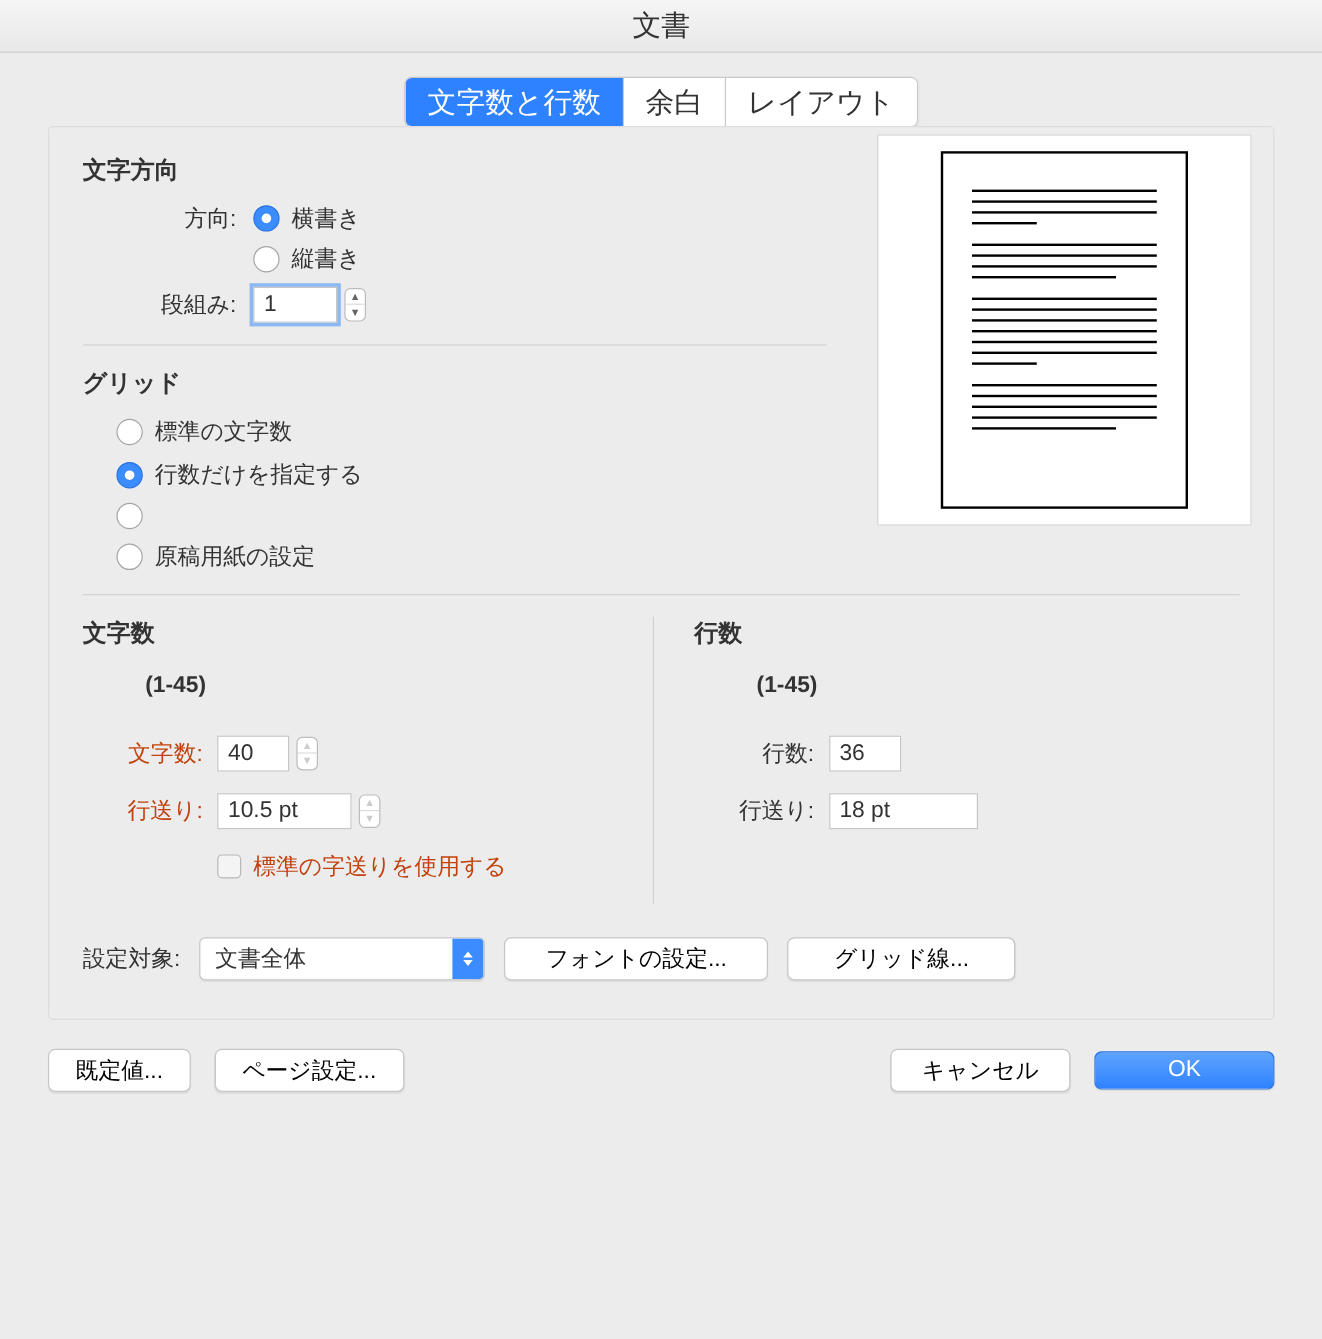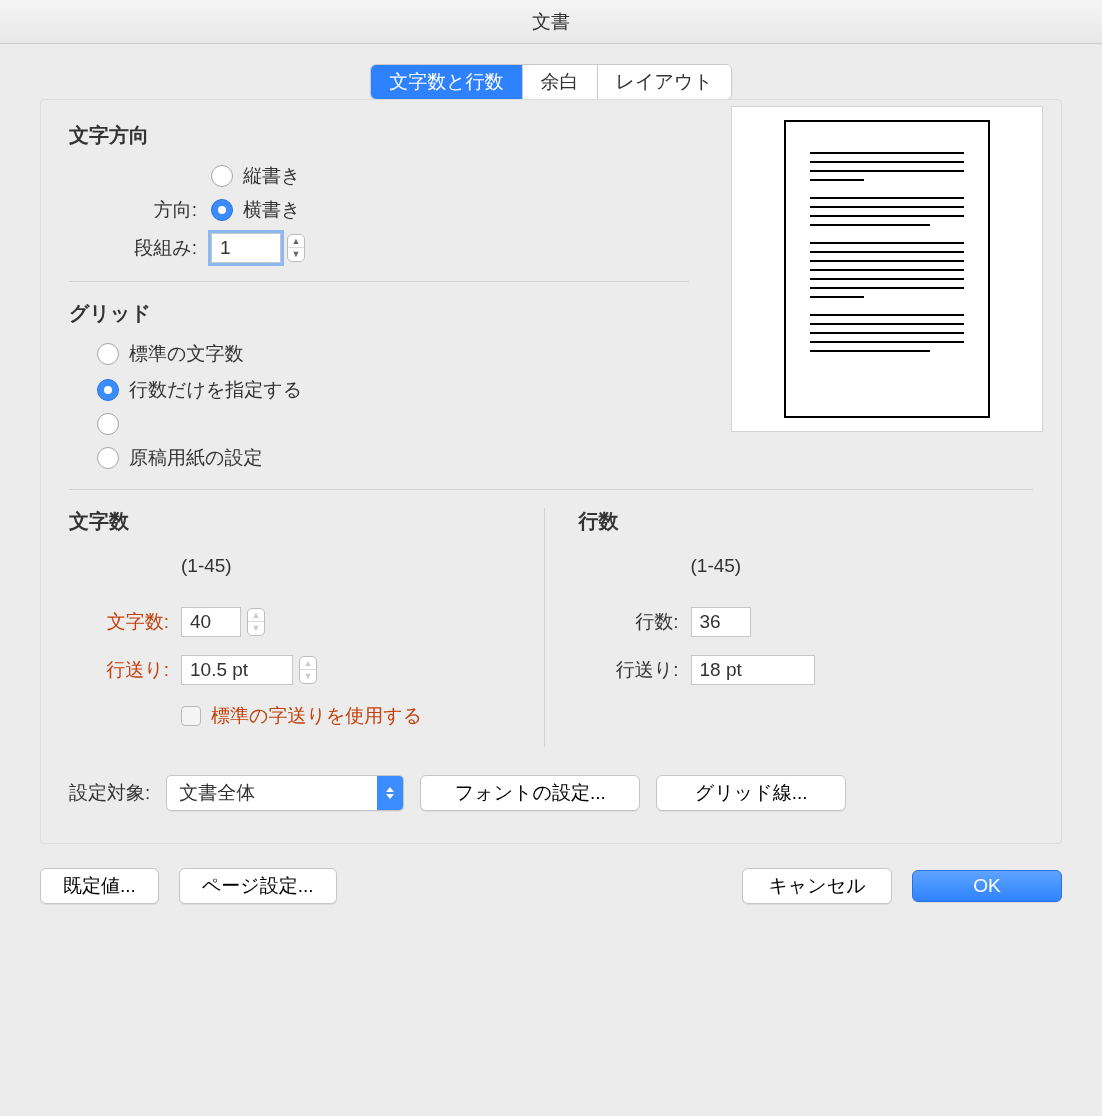--- a/index.html
+++ b/index.html
@@ -9,21 +9,21 @@
   background: #ececec;
   width: 1102px;
   height: 1116px;
   overflow: hidden;
   color: #333;
 }
 .titlebar {
   height: 44px;
   line-height: 44px;
   text-align: center;
-  font-size: 19px;
+  font-size: 24px;
   border-bottom: 1px solid #ccc;
   background: linear-gradient(#f5f5f5, #e8e8e8);
 }
 .content {
   background: #ececec;
   padding: 0 40px;
 }
 .tabs {
   display: flex;
   justify-content: center;
@@ -32,21 +32,21 @@
 .segmented {
   display: flex;
   border: 1px solid #c9c9c9;
   border-radius: 6px;
   overflow: hidden;
   background: #fff;
   box-shadow: 0 1px 2px rgba(0,0,0,0.05);
 }
 .segmented .tab {
   padding: 4px 18px;
-  font-size: 19px;
+  font-size: 24px;
   border-right: 1px solid #c9c9c9;
   cursor: pointer;
   background: #fff;
 }
 .segmented .tab:last-child { border-right: none; }
 .segmented .tab.active {
   background: #2f82ff;
   color: #fff;
 }
 .panel {
@@ -171,21 +171,22 @@
 }
 .col {
   flex: 1;
 }
 .col.left { border-right: 1px solid #d2d2d2; padding-right: 20px; }
 .col.right { padding-left: 34px; }
 .col .section-title { margin-bottom: 20px; }
 .col .range {
   color: #333;
   margin-bottom: 30px;
-  margin-left: 112px;
+  margin-left: 52px;
+  font-weight: bold;
 }
 .field-row {
   display: flex;
   align-items: center;
   margin-bottom: 18px;
 }
 .field-row .lbl {
   width: 100px;
   text-align: right;
   margin-right: 12px;
@@ -288,28 +289,28 @@
           <div class="line"></div>
           <div class="line"></div>
           <div class="line"></div>
         <div class="line med"></div>
       </div>
     </div>
 
     <div class="section-title">文字方向</div>
     <div style="margin-left:28px;">
       <div class="row">
+        <span class="label-right">方向:</span>
+        <span class="radio checked"></span>
+        <span>横書き</span>
+      </div>
+      <div class="row">
         <span class="label-right"></span>
         <span class="radio"></span>
         <span>縦書き</span>
-      </div>
-      <div class="row">
-        <span class="label-right">方向:</span>
-        <span class="radio checked"></span>
-        <span>横書き</span>
       </div>
       <div class="row" style="margin-top:10px;">
         <span class="label-right">段組み:</span>
         <input type="text" class="field focused" style="width: 70px;" value="1">
         <span class="stepper">
           <span class="arr">▲</span>
           <span class="arr">▼</span>
         </span>
       </div>
     </div>

